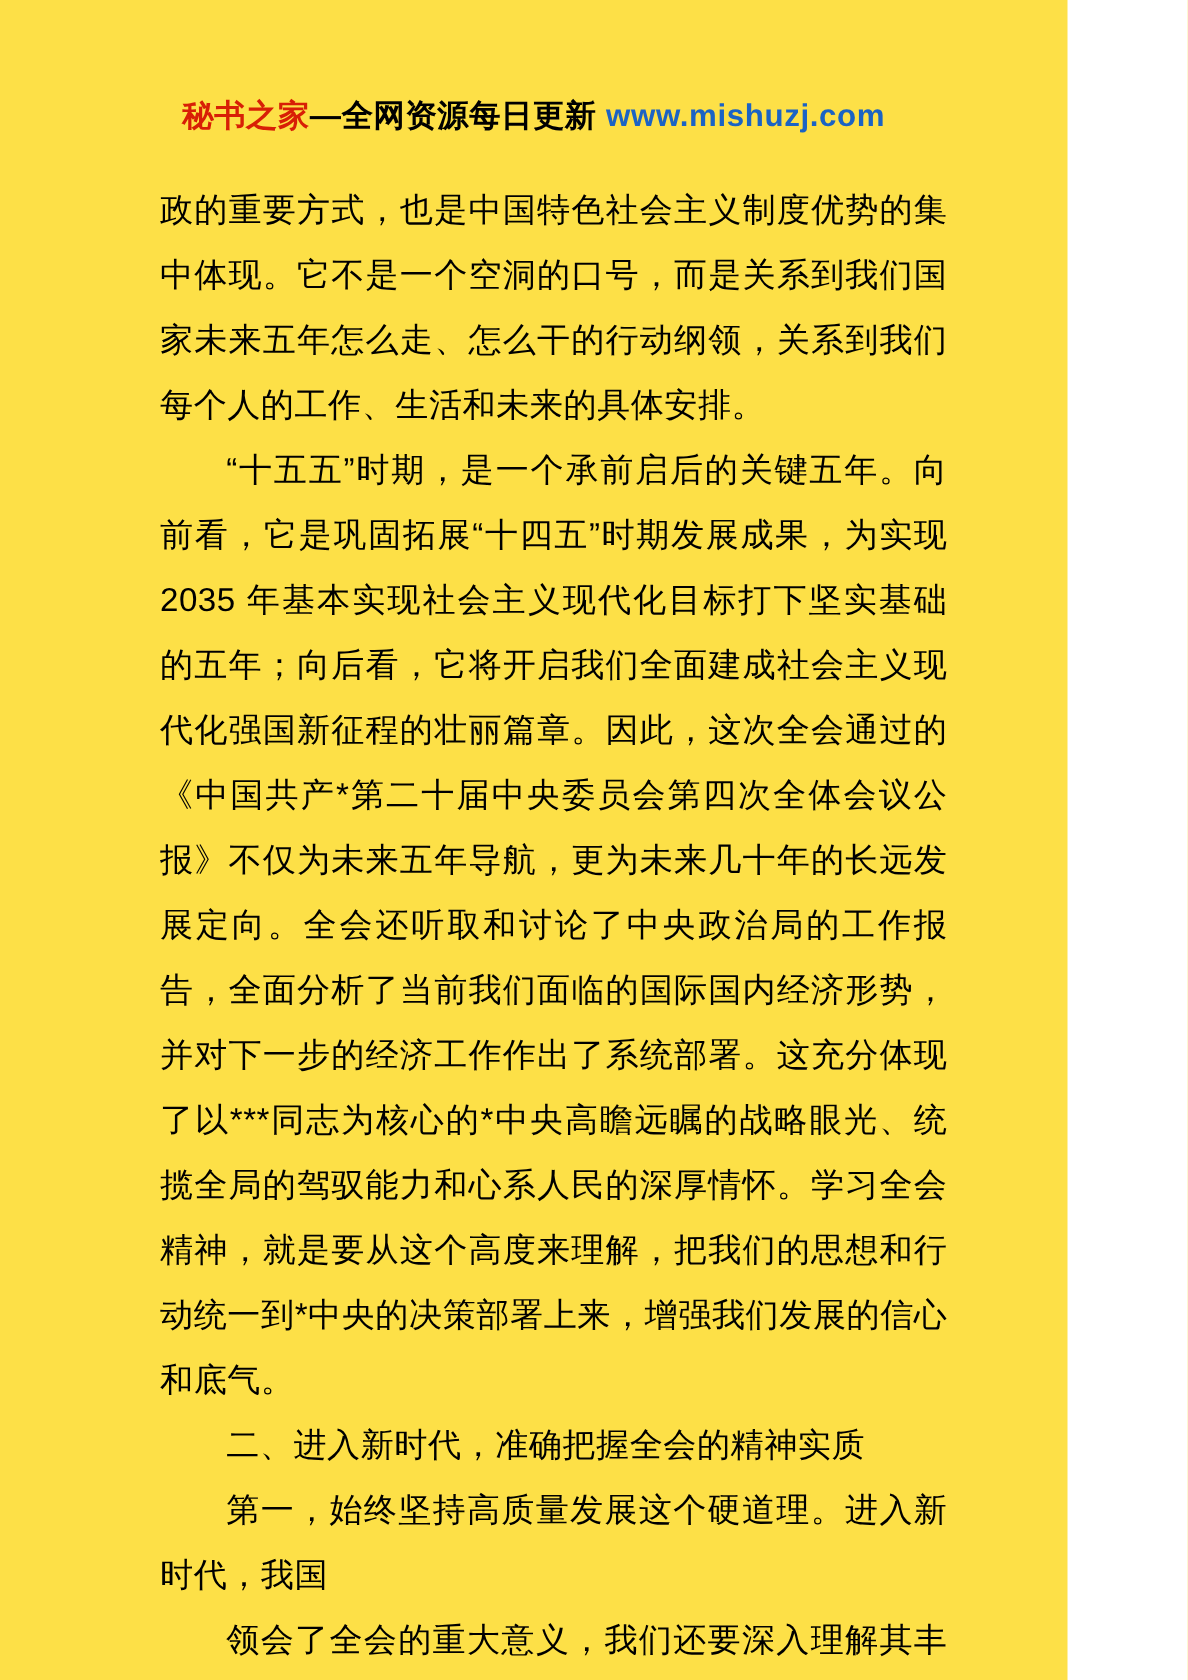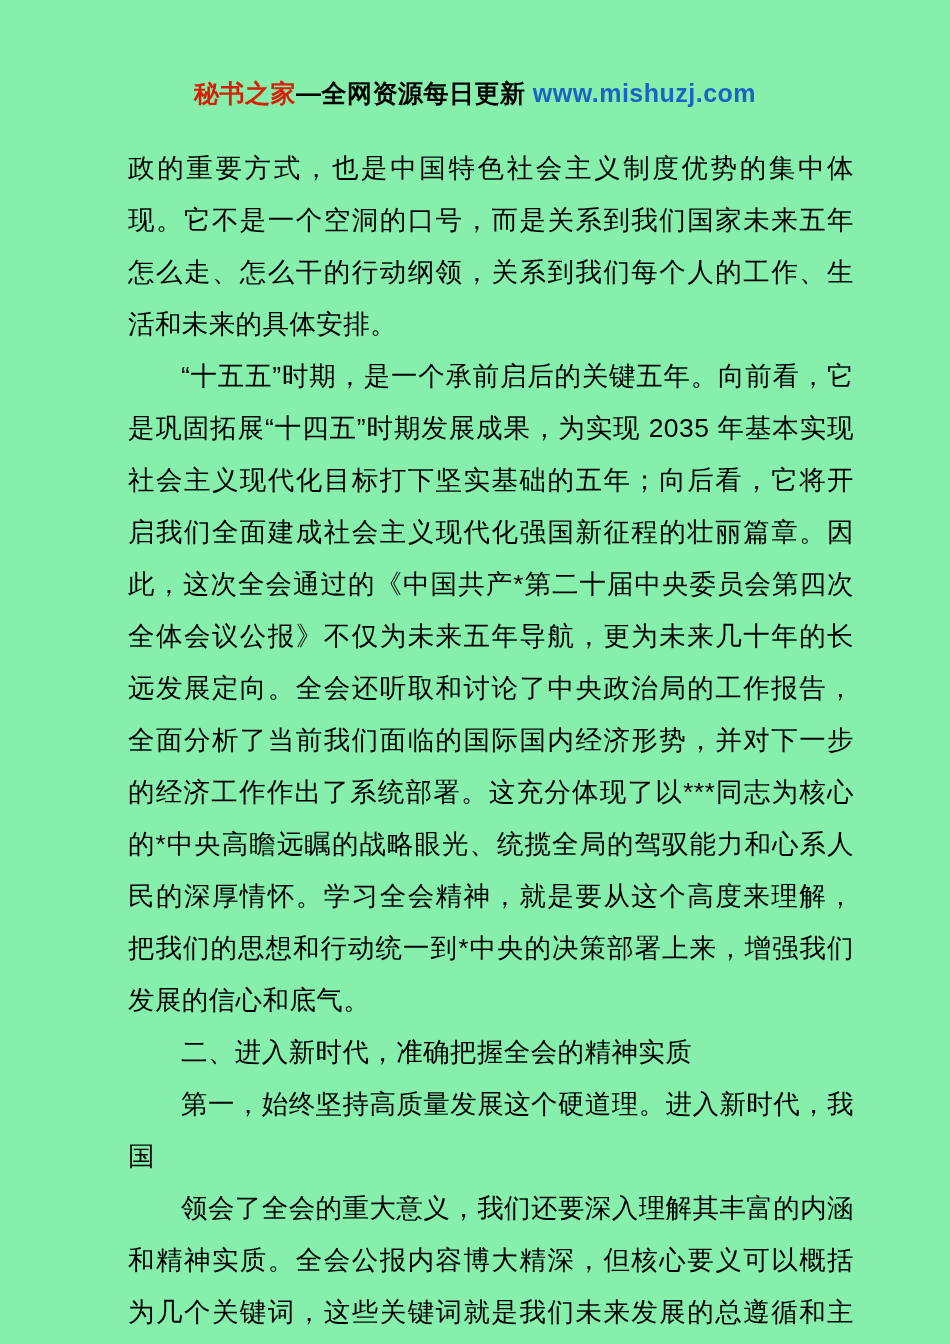--- a/index.html
+++ b/index.html
@@ -9,25 +9,25 @@
   }
   body {
     width: 950px;
     height: 1344px;
     font-family: "Liberation Sans", sans-serif;
     color: #000000;
     overflow: hidden;
   }
   .page {
     position: relative;
-    width: 950px;
+    width: 854px;
     height: 1344px;
     box-sizing: border-box;
     padding: 78px 96px 40px 96px;
-    background: #86efac;
+    background: #fde047;
   }
   .header {
     text-align: center;
     font-size: 25px;
     font-weight: bold;
     letter-spacing: 0.5px;
     margin: 0 0 34px 0;
     white-space: nowrap;
     line-height: 1.2;
   }

